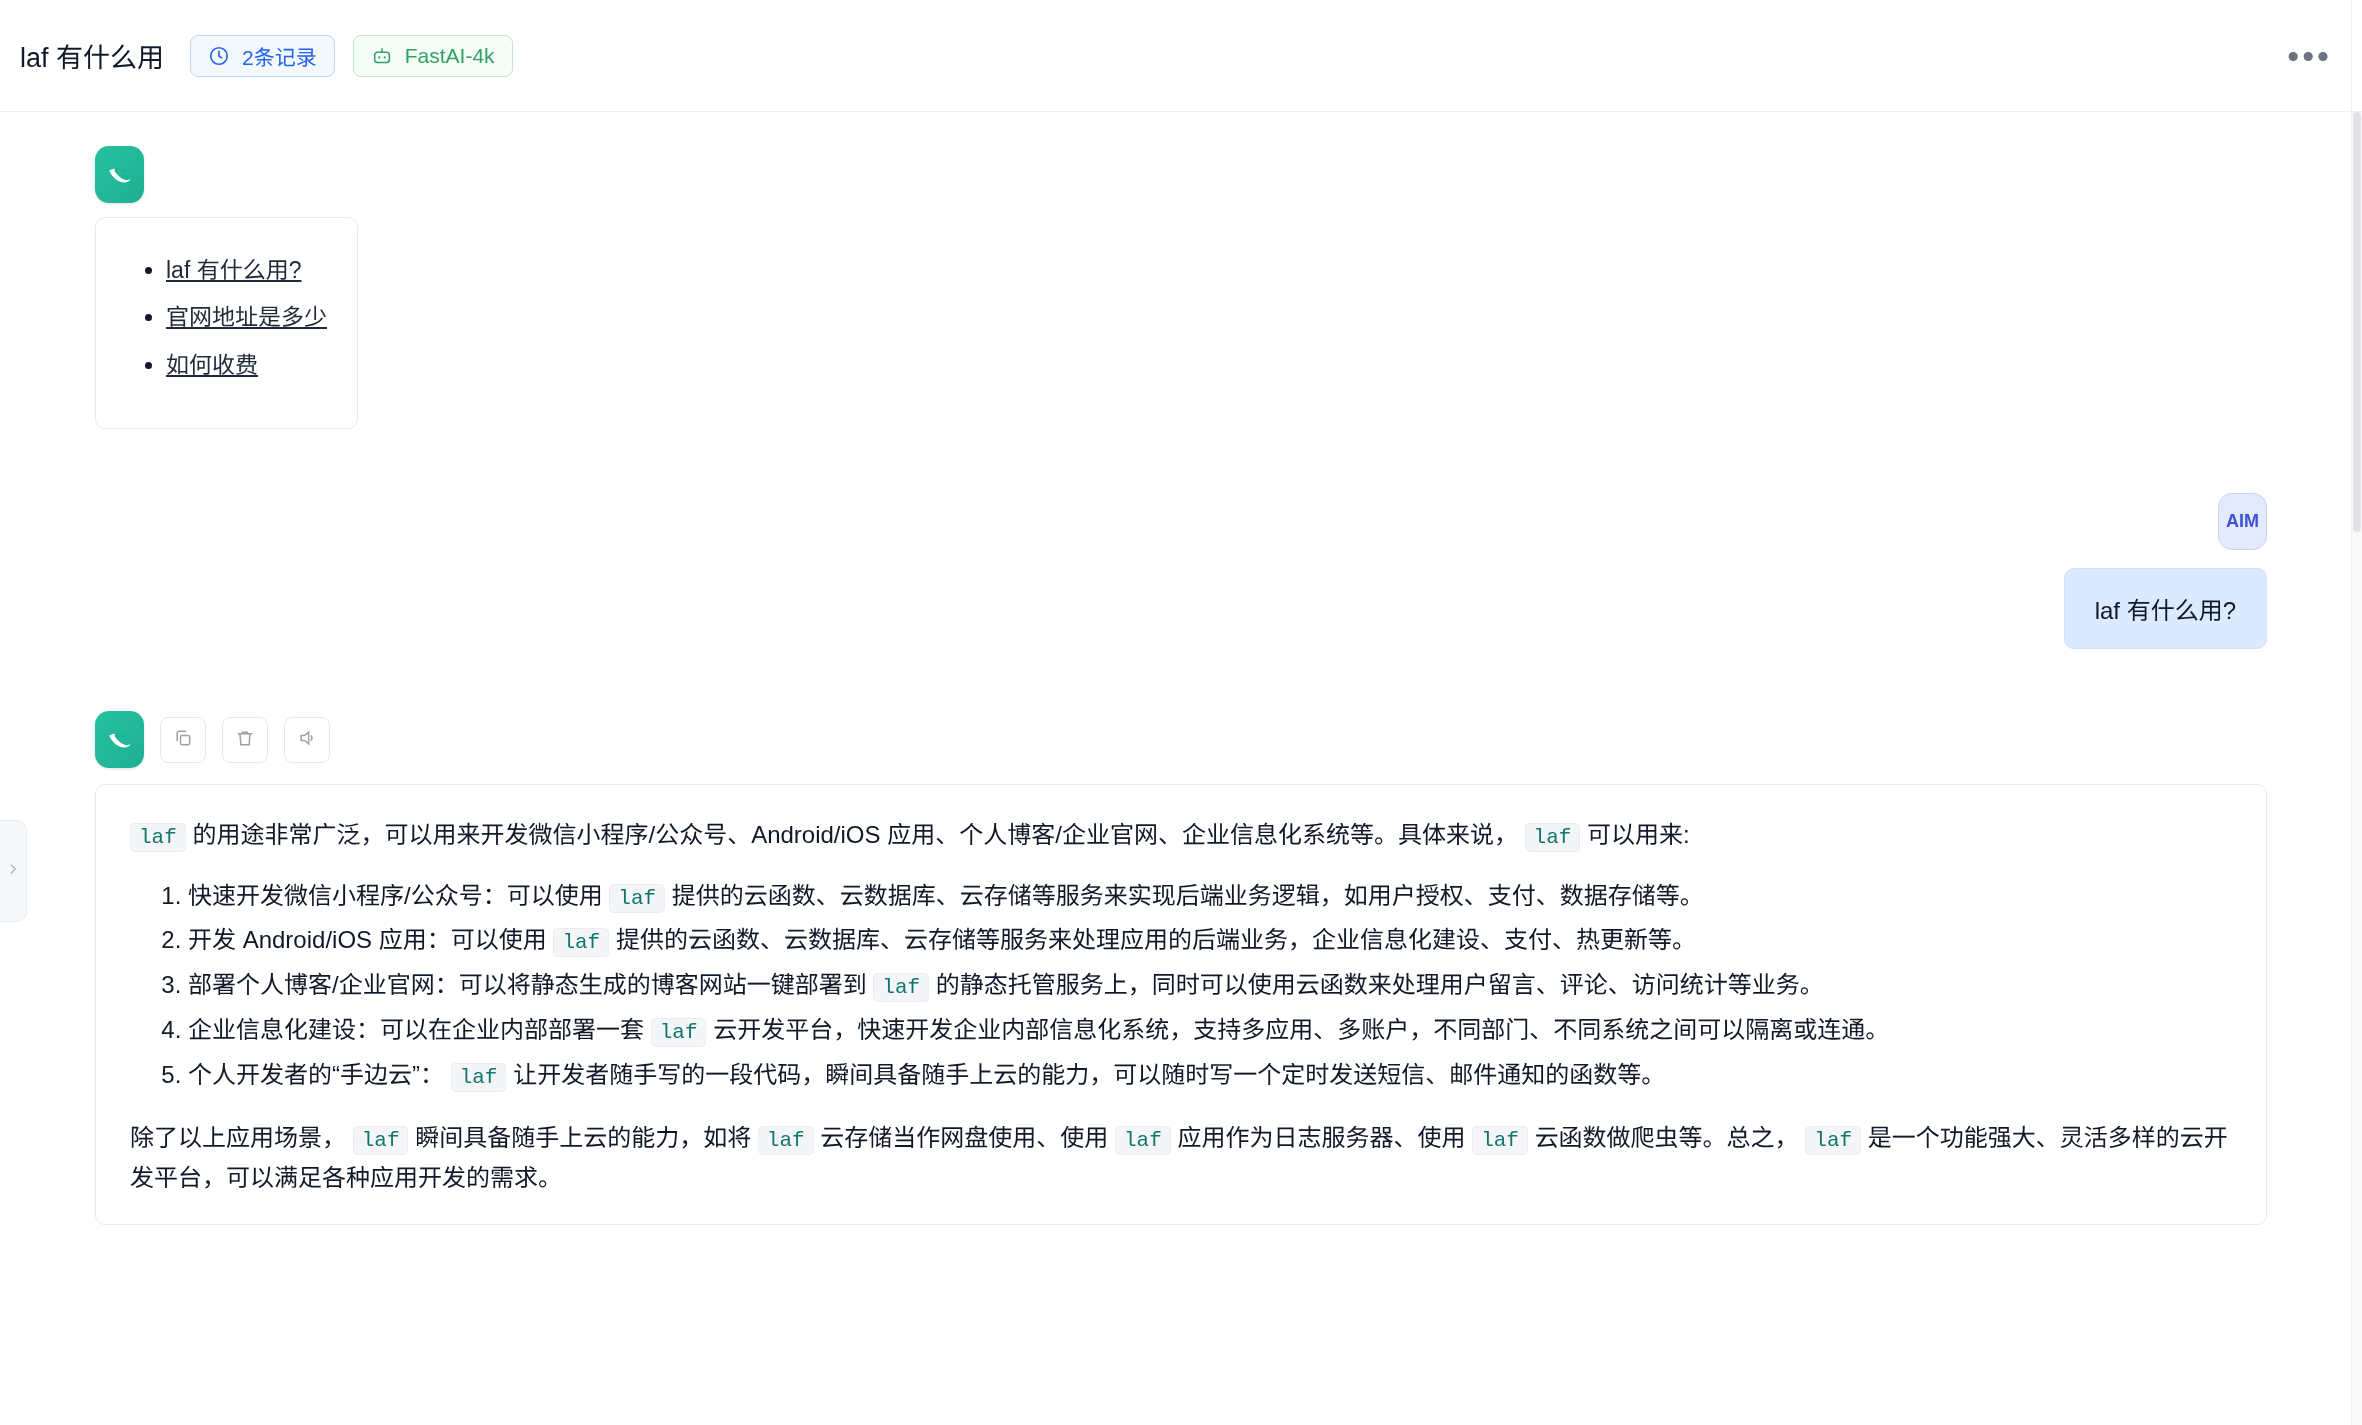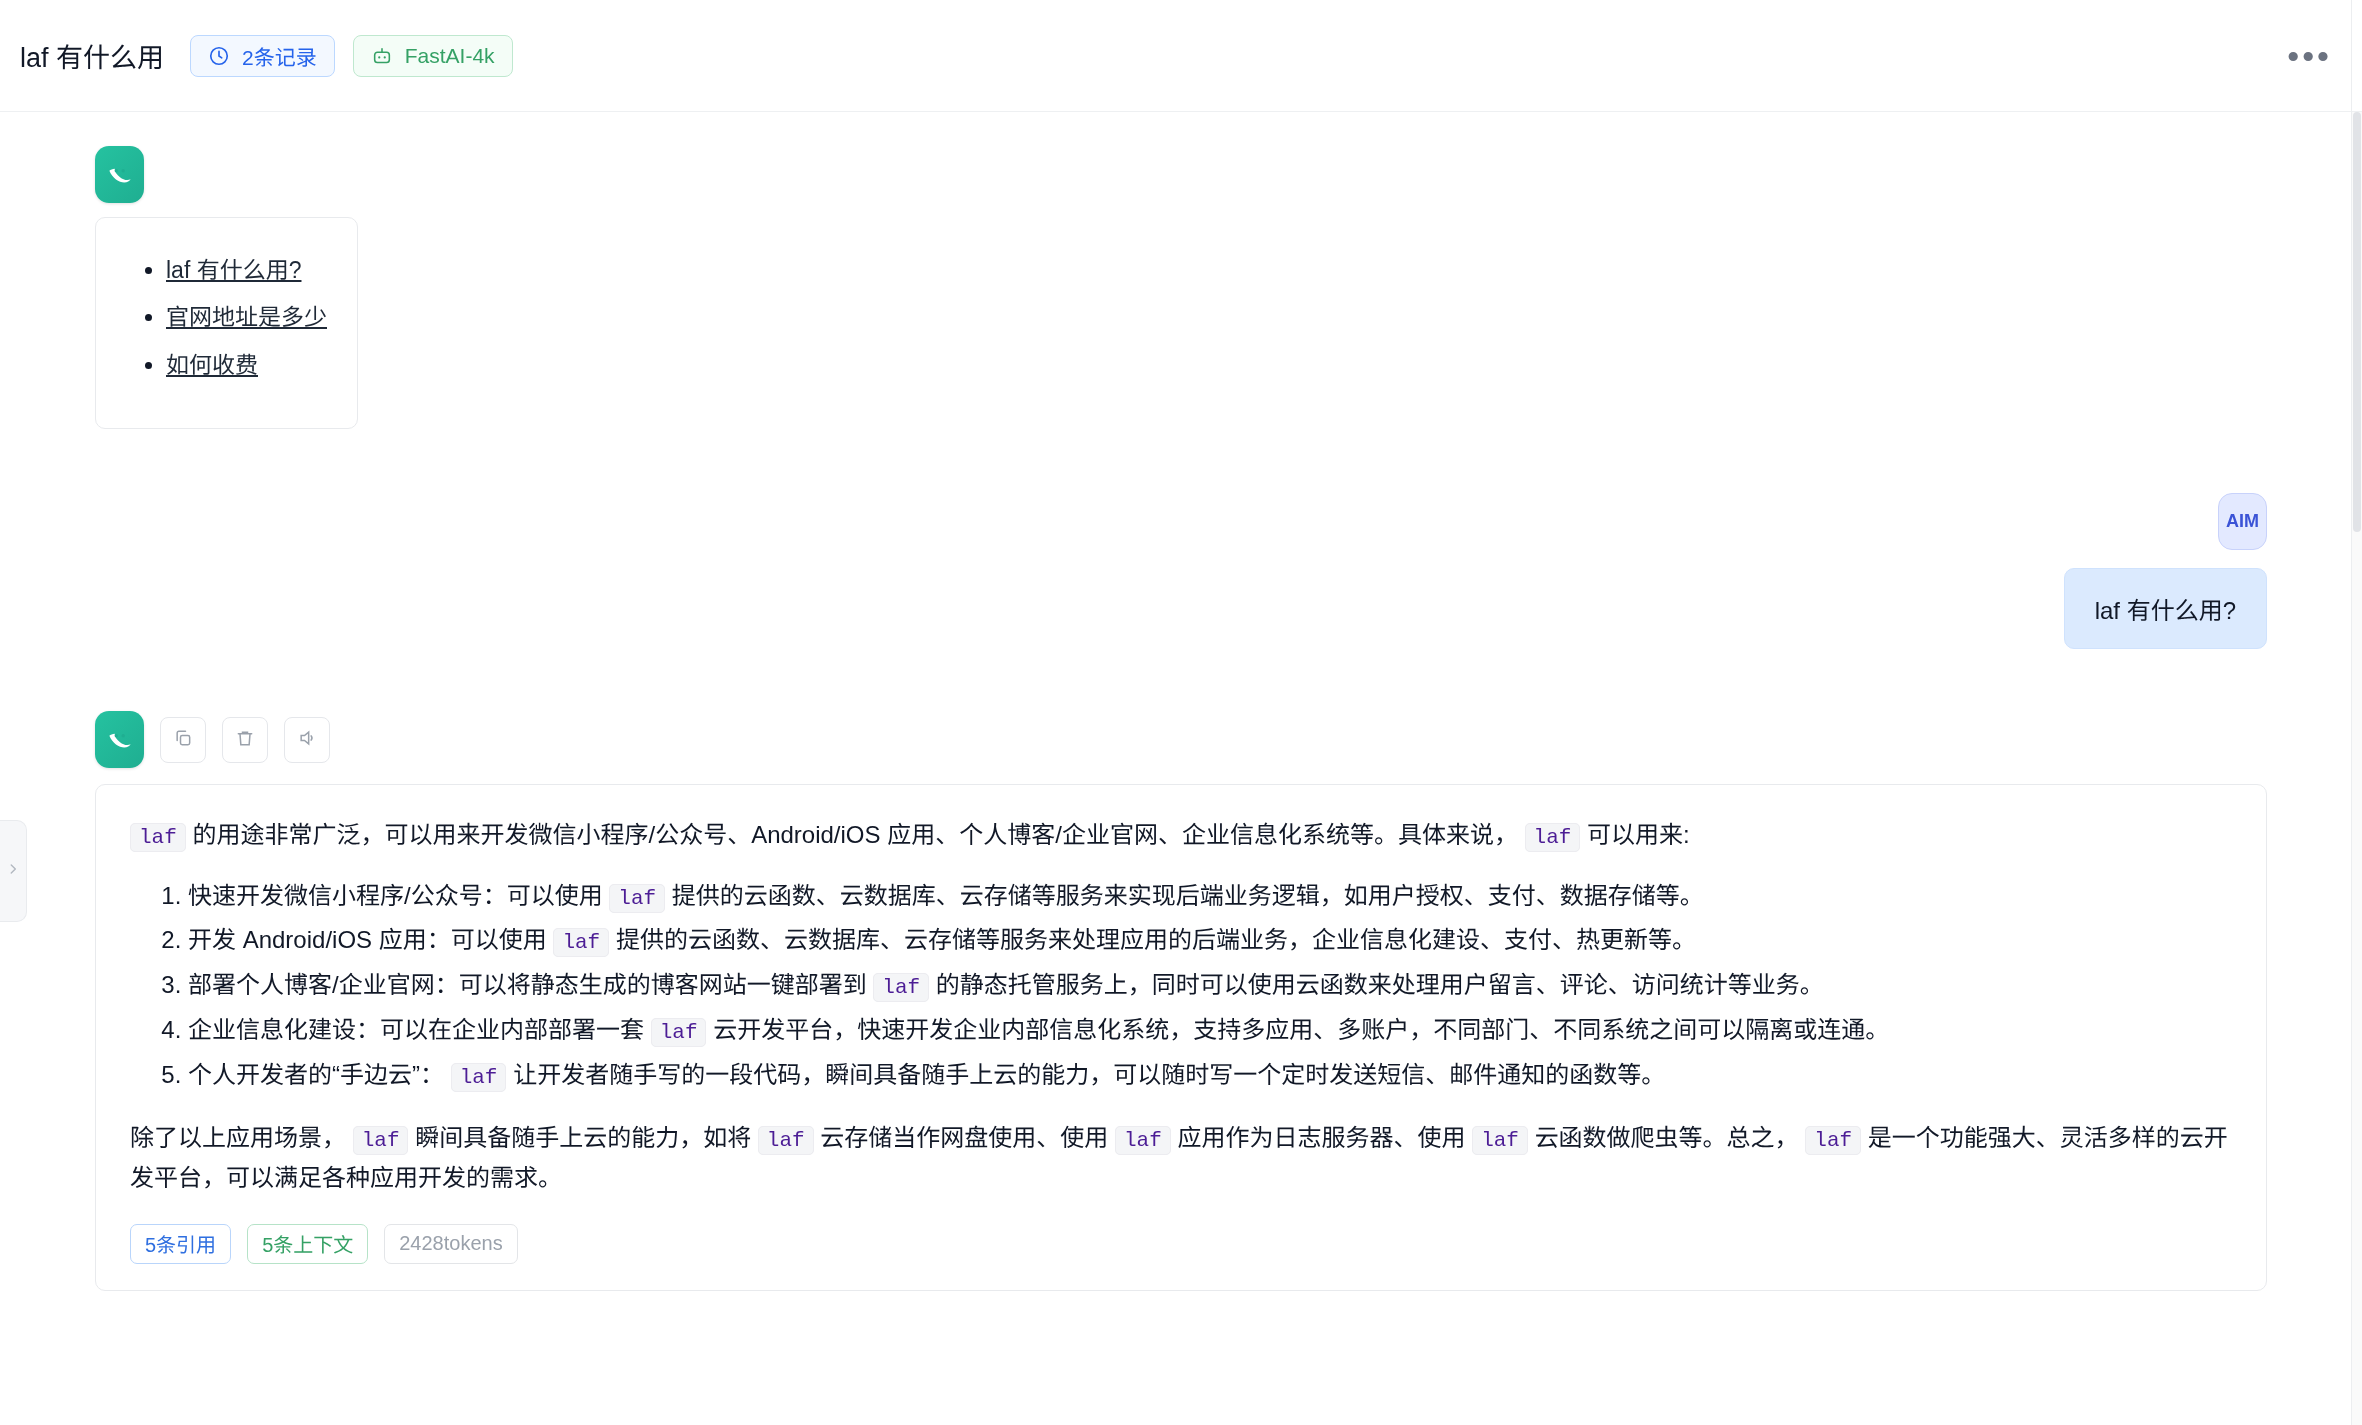--- a/index.html
+++ b/index.html
@@ -193,21 +193,21 @@
     color: #111827;
   }
   .answer-bubble p.closing { margin-top: 22px; }
   code.inline {
     font-family: "Liberation Mono", monospace;
     font-size: 21px;
     background: #f4f5f7;
     border: 1px solid #ececf0;
     border-radius: 5px;
     padding: 2px 8px;
-    color: #4c1d95;
+    color: #0f766e;
     white-space: nowrap;
   }
 
   .answer-tags {
     display: flex;
     align-items: center;
     gap: 16px;
     margin-top: 26px;
   }
   .tag {
@@ -415,25 +415,20 @@
           <code class="inline">laf</code>
           <span>云存储当作网盘使用、使用</span>
           <code class="inline">laf</code>
           <span>应用作为日志服务器、使用</span>
           <code class="inline">laf</code>
           <span>云函数做爬虫等。总之，</span>
           <code class="inline">laf</code>
           <span>是一个功能强大、灵活多样的云开发平台，可以满足各种应用开发的需求。</span>
         </p>
 
-        <div class="answer-tags">
-          <span class="tag tag-quote">5条引用</span>
-          <span class="tag tag-context">5条上下文</span>
-          <span class="tag tag-tokens">2428tokens</span>
-        </div>
       </div>
     </div>
   </div>
 </div>
 
 <div class="side-handle">
   <span>
     <svg width="14" height="14" viewBox="0 0 24 24" fill="none" stroke="#b2b8c0" stroke-width="2.4">
       <path d="M9 5l7 7-7 7" stroke-linecap="round" stroke-linejoin="round"></path>
     </svg>

